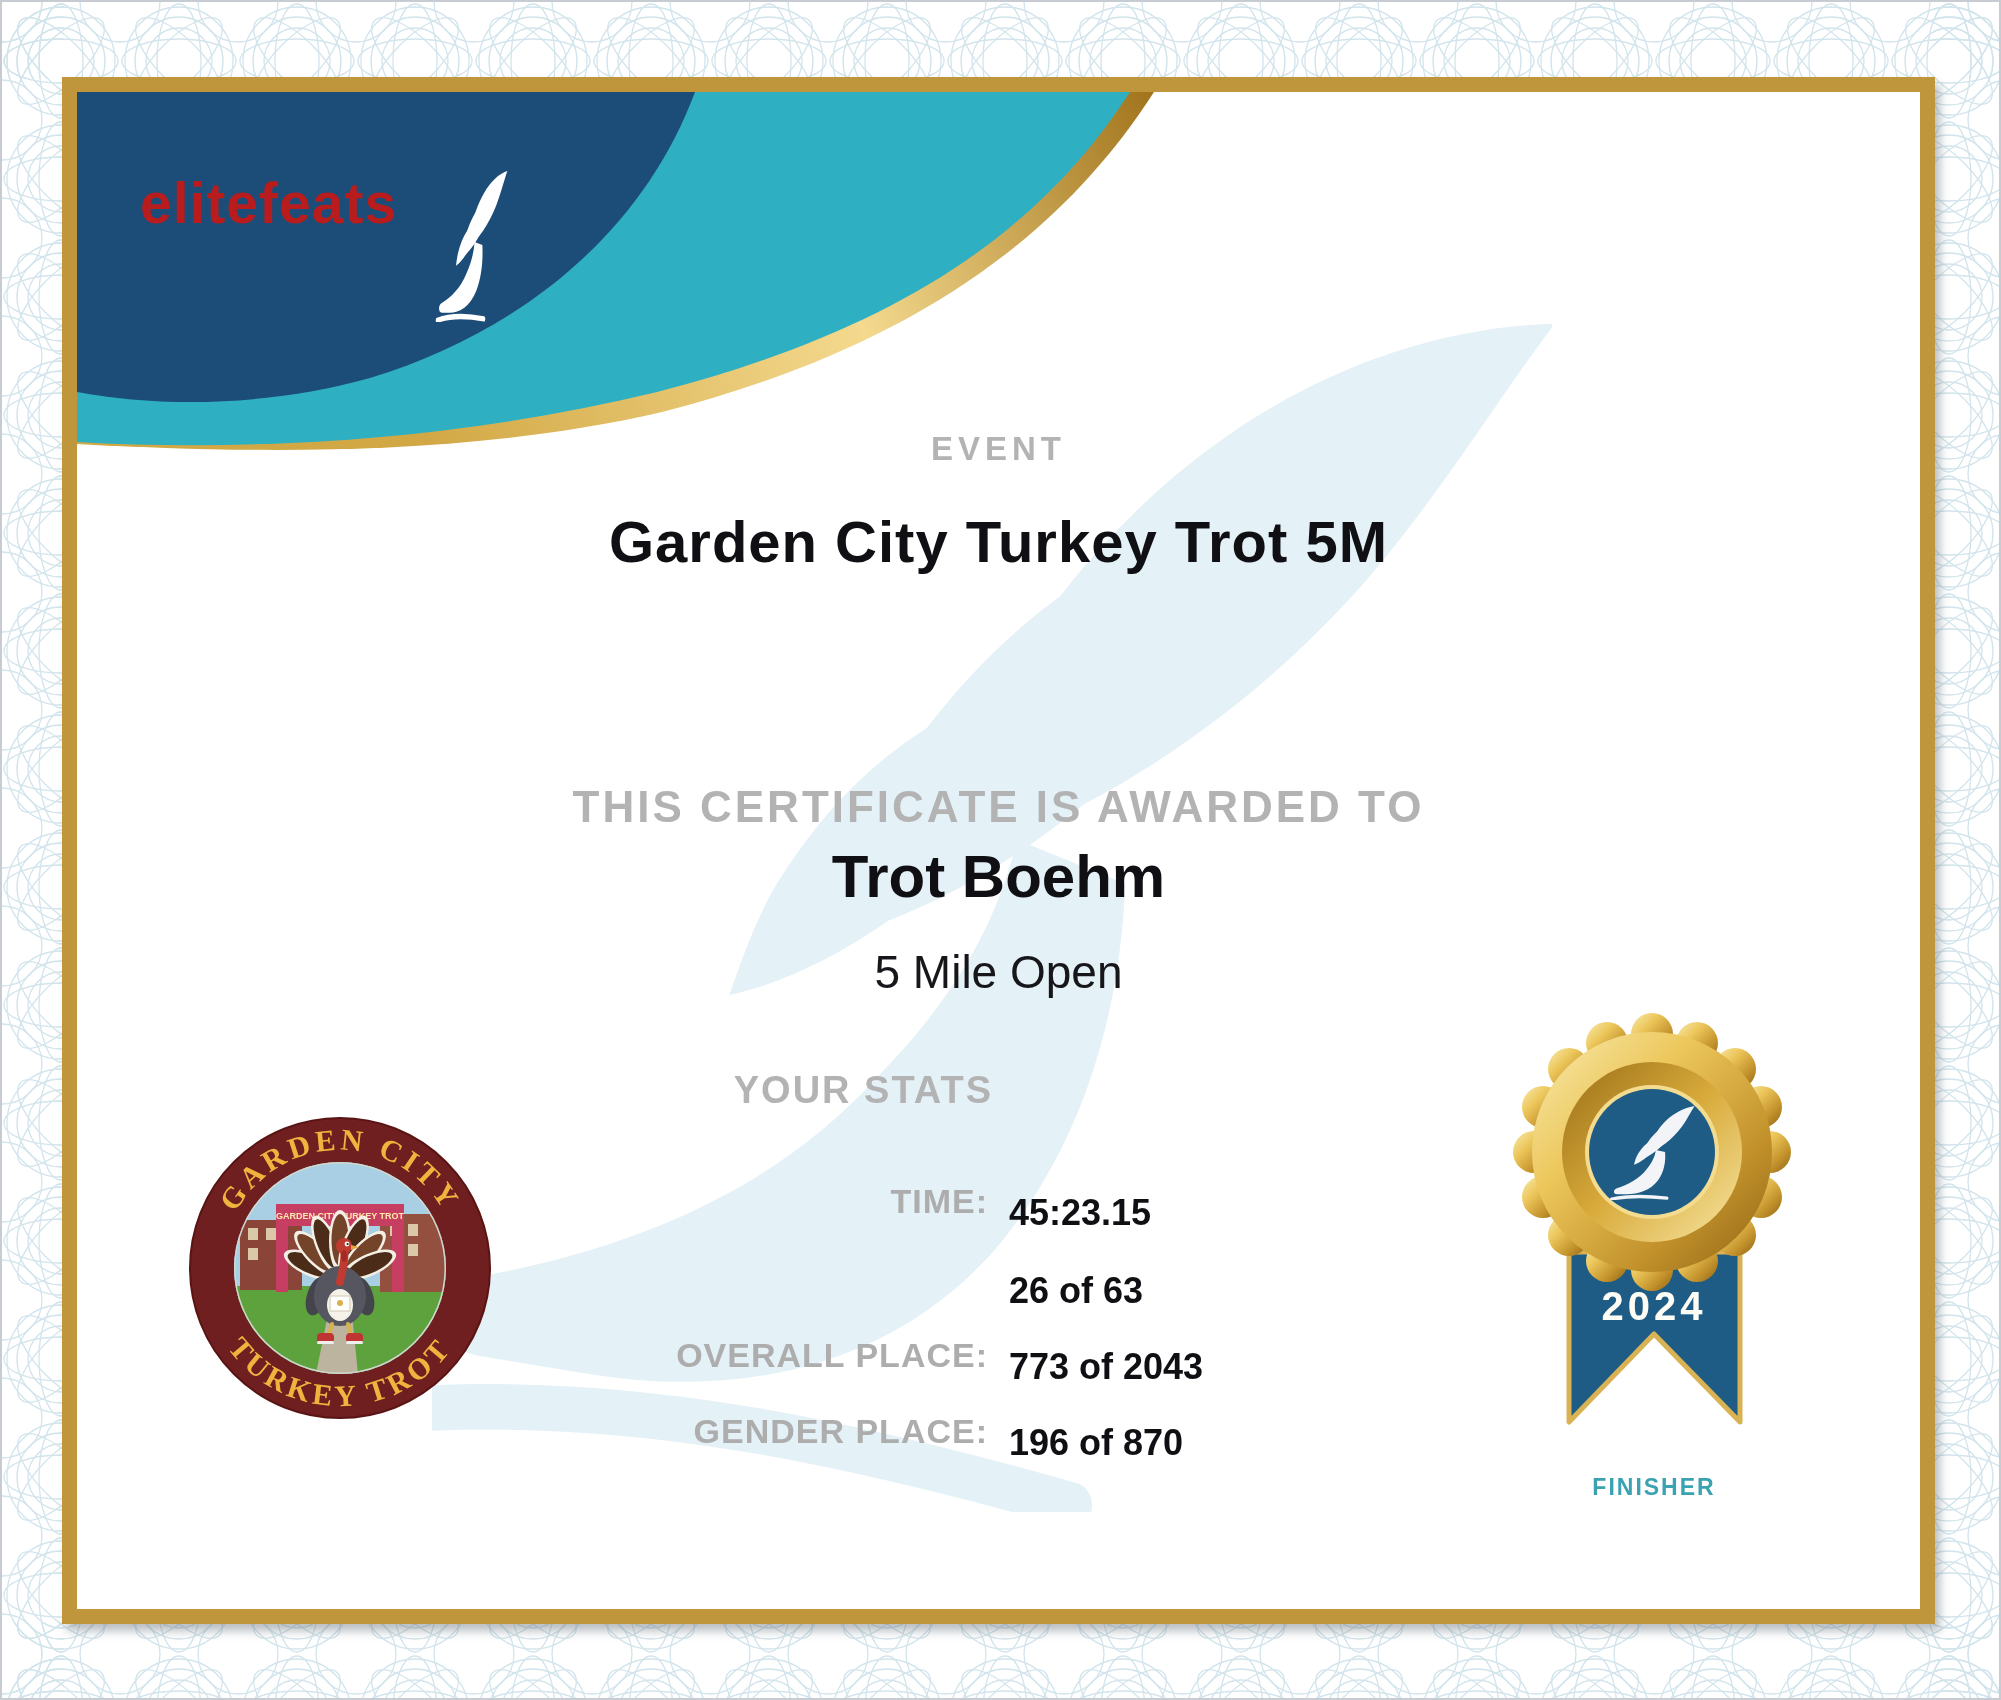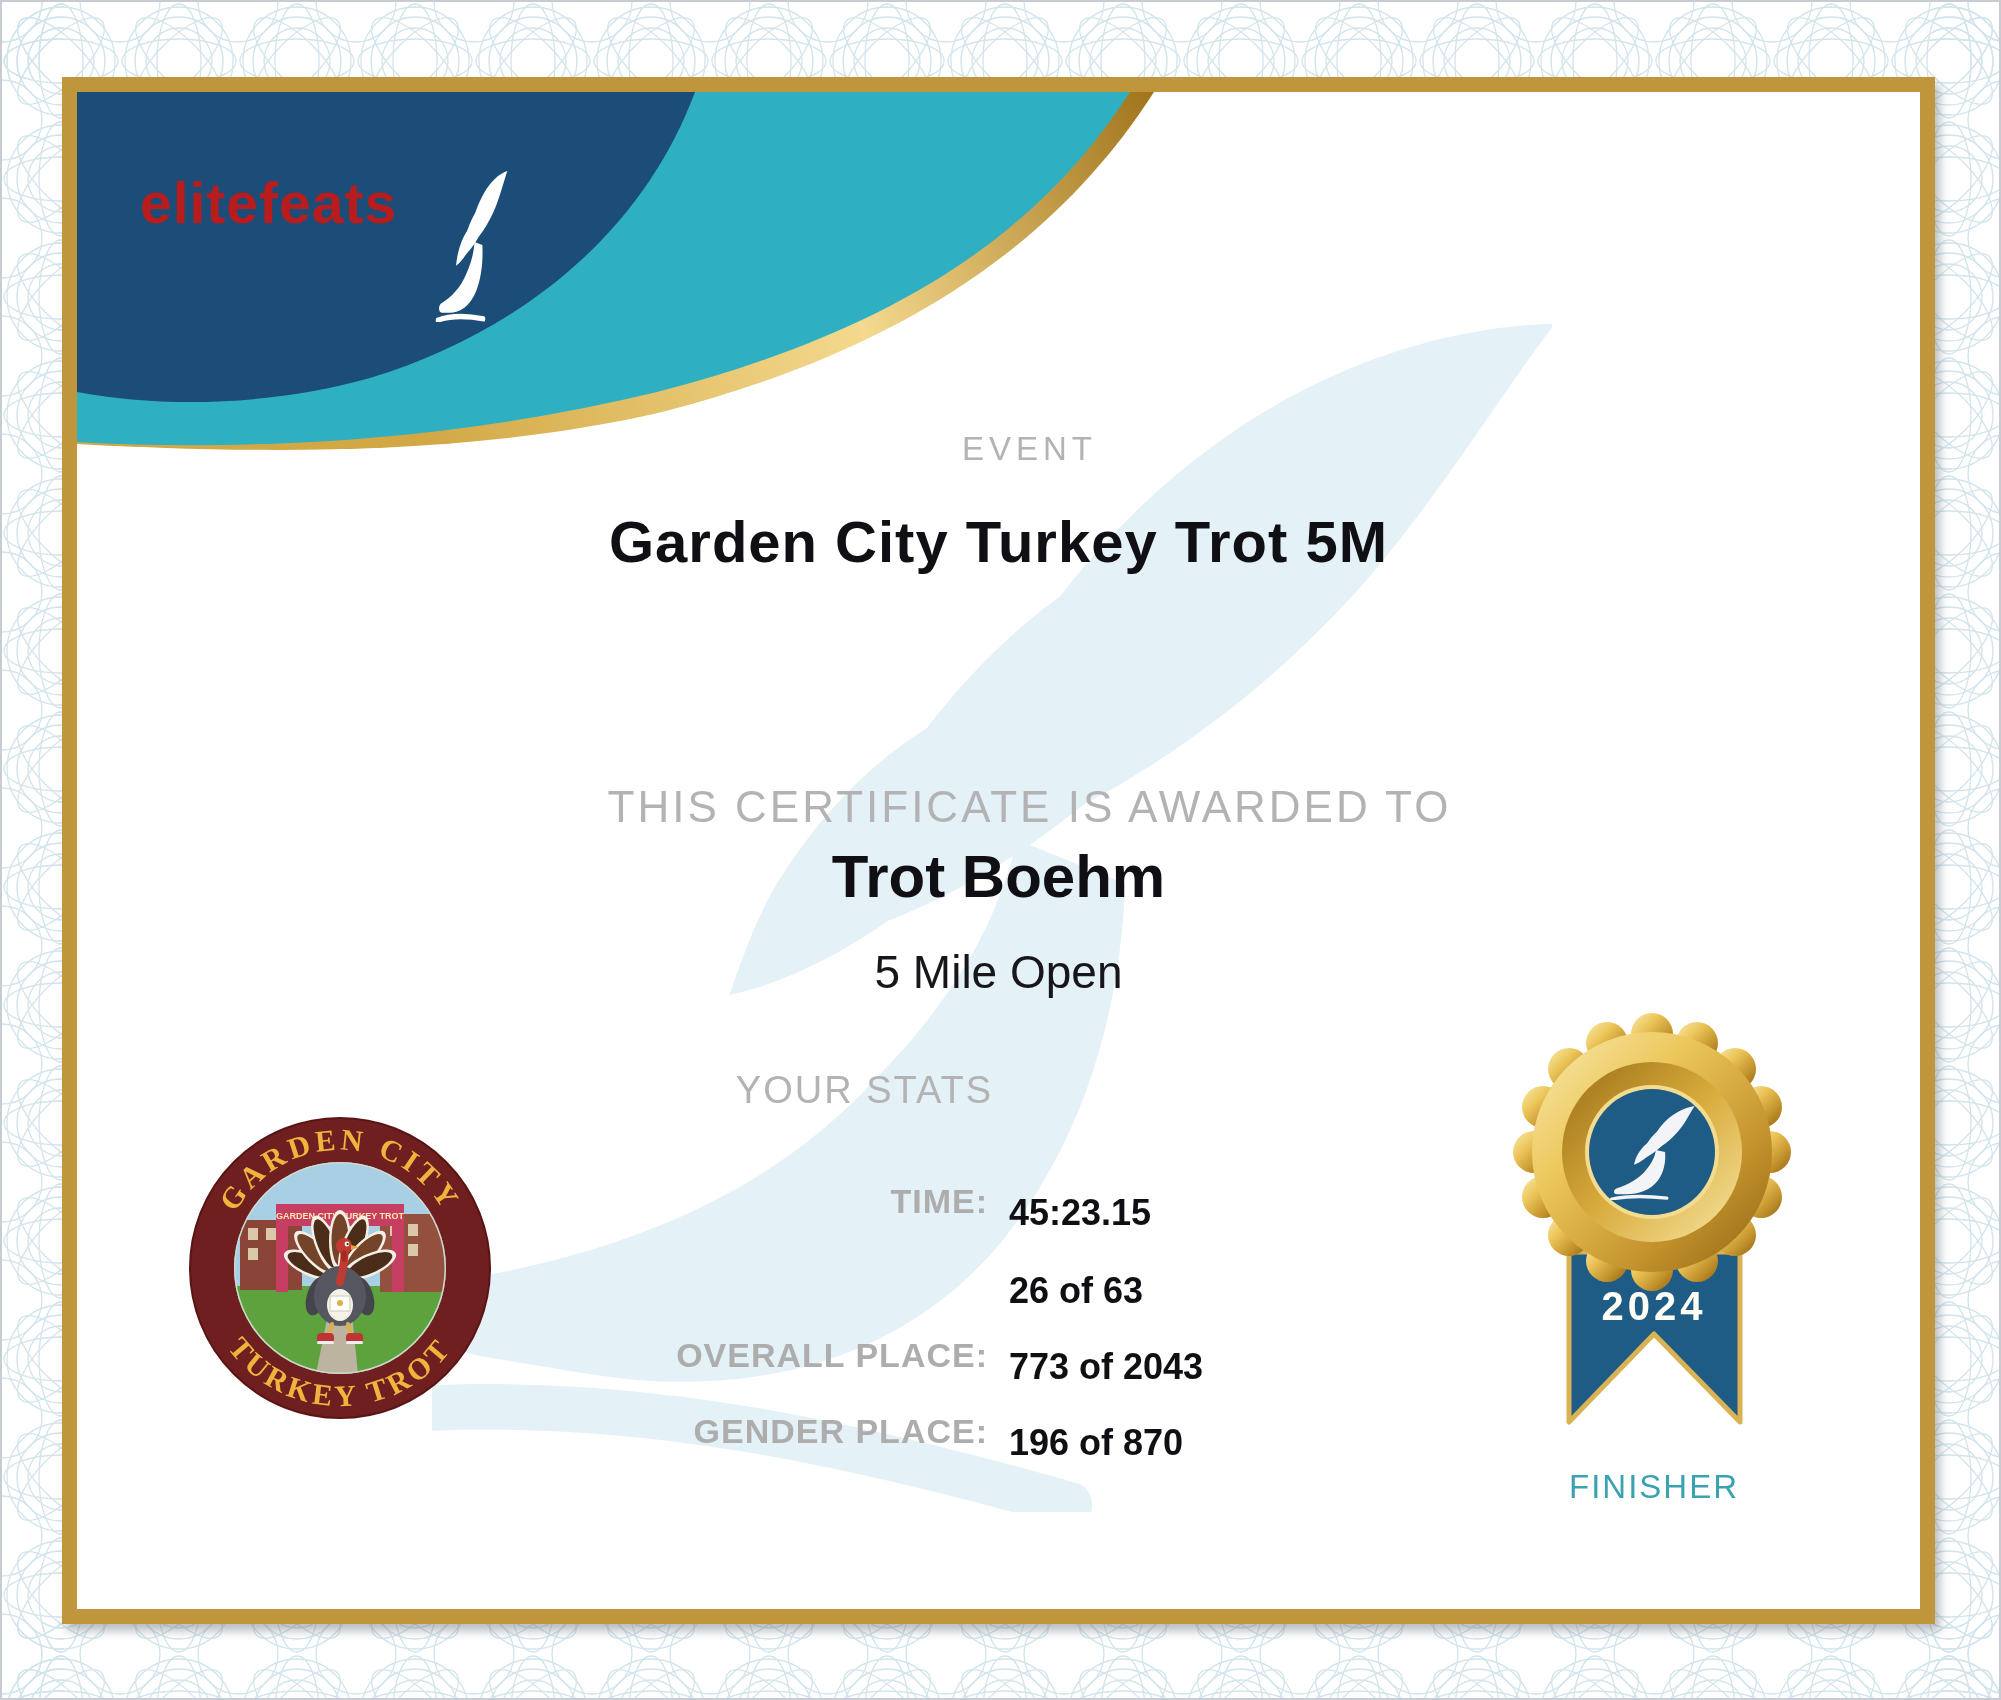--- a/index.html
+++ b/index.html
@@ -16,37 +16,37 @@
   
   .frame{
     position:absolute;left:60px;top:75px;
     width:1843px;height:1517px;
     border:15px solid #c0963c;
     background:#ffffff;
     box-shadow:5px 7px 9px rgba(100,110,120,.45);
   }
   
   .cwrap{position:absolute;left:75px;width:1843px;text-align:center;}
-  .gray-caps{color:#b3b3b3;font-weight:normal;padding-left:31px;}
+  .gray-caps{color:#b3b3b3;font-weight:bold;}
   .event-label{top:428px;font-size:33px;letter-spacing:5px;}
   .event-name{top:506px;font-size:58px;font-weight:bold;color:#101014;letter-spacing:1px;}
   .awarded{top:780px;font-size:44px;letter-spacing:3px;}
   .recipient{top:840px;font-size:60px;font-weight:bold;color:#101014;}
   .division{top:933px;font-size:46px;color:#17171b;margin-top:10px;}
   .stats-head{position:absolute;right:1006px;top:1067px;font-size:38px;letter-spacing:2px;white-space:nowrap;}
   .stat-label{position:absolute;right:1011px;color:#adadad;font-weight:bold;font-size:34px;letter-spacing:1px;white-space:nowrap;}
   .stat-value{position:absolute;left:1007px;color:#101014;font-weight:bold;font-size:36px;white-space:nowrap;margin-top:12px;}
   .brand-text{
     position:absolute;left:138px;top:168px;
     font-size:57px;font-weight:bold;color:#b91c1c;letter-spacing:1px;
   }
   .finisher{
     position:absolute;left:1462px;top:1466px;width:380px;
-    text-align:center;color:#3ba2b2;font-weight:normal;
-    font-size:33px;line-height:38px;letter-spacing:2px;
+    text-align:center;color:#3ba2b2;font-weight:bold;
+    font-size:23px;line-height:38px;letter-spacing:2px;
   }
   .pos{position:absolute;}
 </style>
 </head>
 <body>
 
 <div class="page">
 
   <svg class="layer" width="2001" height="1700" aria-hidden="true">
     <defs>

